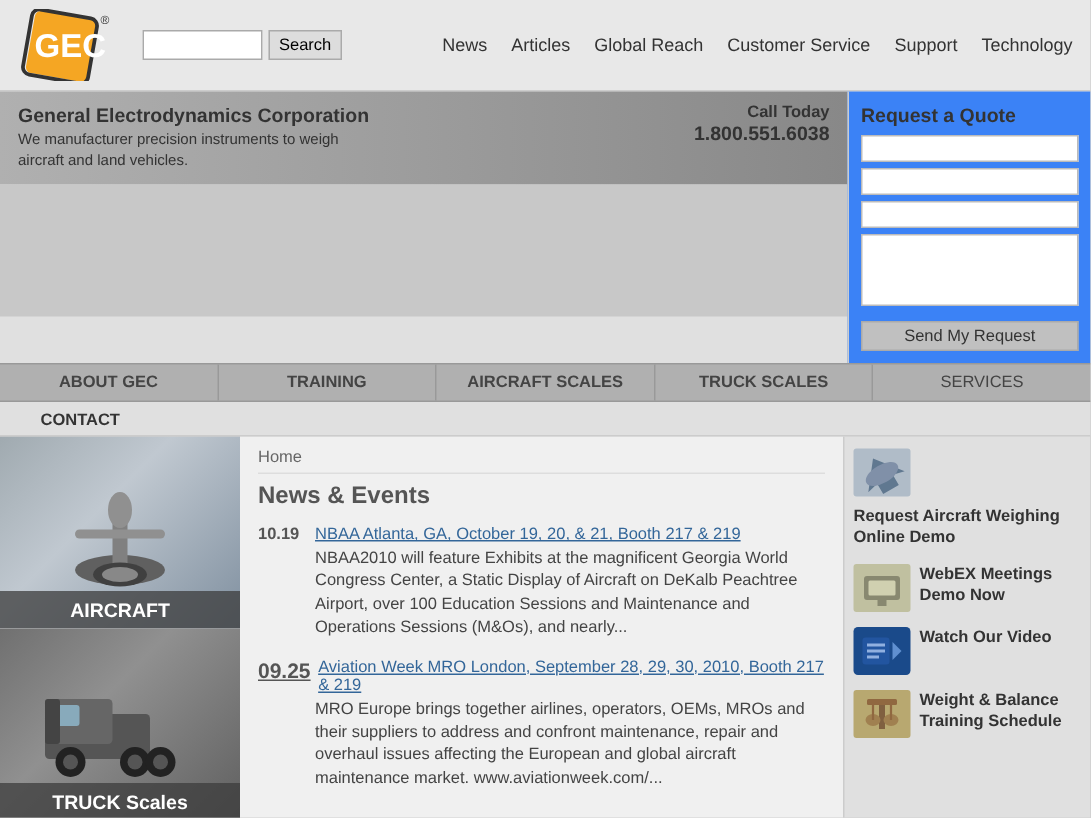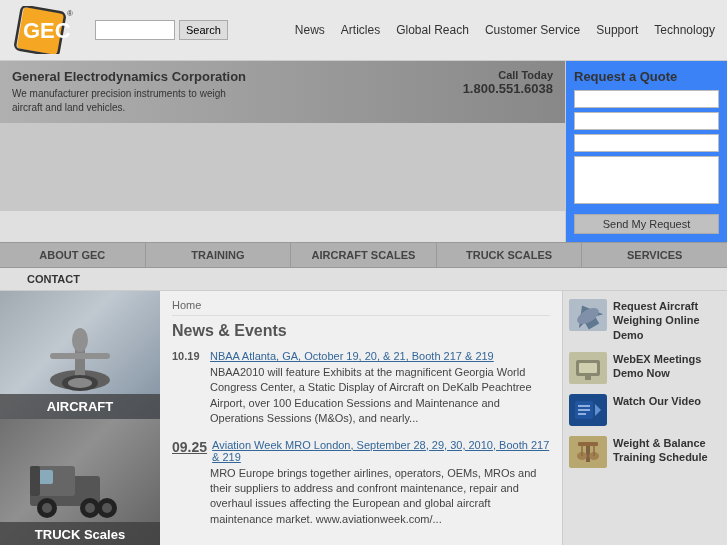--- a/index.html
+++ b/index.html
@@ -105,21 +105,21 @@
       <button style="width:100%;background:#c0c0c0;border:1px solid #aaa;padding:3px;font-size:11px;cursor:pointer;color:#333;margin-top:3px;">Send My Request</button>
     </div>
   </div>
 </div>
 
 <div id="main-nav" style="display:flex;background:#b0b0b0;border-top:1px solid #999;border-bottom:1px solid #999;">
   <div class="main-nav-item" style="flex:1;text-align:center;padding:6px 4px;font-size:11px;font-weight:bold;color:#444;cursor:pointer;border-right:1px solid #999;text-transform:uppercase;">ABOUT GEC</div>
   <div class="main-nav-item" style="flex:1;text-align:center;padding:6px 4px;font-size:11px;font-weight:bold;color:#444;cursor:pointer;border-right:1px solid #999;text-transform:uppercase;">TRAINING</div>
   <div class="main-nav-item" style="flex:1;text-align:center;padding:6px 4px;font-size:11px;font-weight:bold;color:#444;cursor:pointer;border-right:1px solid #999;text-transform:uppercase;">AIRCRAFT SCALES</div>
   <div class="main-nav-item" style="flex:1;text-align:center;padding:6px 4px;font-size:11px;font-weight:bold;color:#444;cursor:pointer;border-right:1px solid #999;text-transform:uppercase;">TRUCK SCALES</div>
-  <div class="main-nav-item" style="flex:1;padding:6px 4px;font-size:11px;font-weight:bold;color:#444;cursor:pointer;text-transform:uppercase;">SERVICES</div>
+  <div class="main-nav-item" style="flex:1;padding:6px 4px;font-size:11px;font-weight:normal;color:#444;cursor:pointer;text-transform:uppercase;">SERVICES</div>
 </div>
 
 <div id="sub-nav" style="background:#e0e0e0;padding:4px 10px;border-bottom:1px solid #ccc;">
   <span style="font-size:11px;color:#333;cursor:pointer;font-weight:bold;text-transform:uppercase;">CONTACT</span>
 </div>
 
 <div id="content-area" style="display:flex;height:280px;overflow:hidden;">
 
   <div id="left-sidebar" style="width:160px;background:#c0c0c0;flex-shrink:0;">
 
@@ -181,21 +181,21 @@
       <div style="display:flex;gap:8px;margin-bottom:3px;">
         <span style="font-size:14px;color:#555;font-weight:bold;min-width:30px;text-decoration:underline;">09.25</span>
         <a style="font-size:11px;color:#336699;text-decoration:underline;cursor:pointer;">Aviation Week MRO London, September 28, 29, 30, 2010, Booth 217 &amp; 219</a>
       </div>
       <div style="font-size:11px;color:#444;line-height:1.4;padding-left:38px;">MRO Europe brings together airlines, operators, OEMs, MROs and their suppliers to address and confront maintenance, repair and overhaul issues affecting the European and global aircraft maintenance market. www.aviationweek.com/...</div>
     </div>
   </div>
 
   <div id="right-sidebar" style="width:165px;background:#e0e0e0;flex-shrink:0;padding:8px 6px;border-left:1px solid #ccc;">
 
-    <div class="right-item" style="display:flex;align-items:flex-start;gap:6px;margin-bottom:10px;cursor:pointer;">
+    <div class="right-item" style="display:flex;align-items:flex-start;gap:6px;margin-bottom:10px;cursor:pointer;flex-direction:column;">
       <div style="width:38px;height:32px;flex-shrink:0;background:#b0bcc8;border-radius:2px;display:flex;align-items:center;justify-content:center;overflow:hidden;">
         <svg width="36" height="30" viewBox="0 0 36 30">
           <polygon points="18,4 32,22 24,20 24,28 12,28 12,20 4,22" fill="#607890" transform="rotate(-30 18 16)"></polygon>
           <ellipse cx="18" cy="16" rx="12" ry="6" fill="#8090a8" transform="rotate(-30 18 16)"></ellipse>
         </svg>
       </div>
       <span style="font-size:11px;color:#333;line-height:1.3;font-weight:bold;">Request Aircraft Weighing Online Demo</span>
     </div>
 
     <div class="right-item" style="display:flex;align-items:flex-start;gap:6px;margin-bottom:10px;cursor:pointer;">

